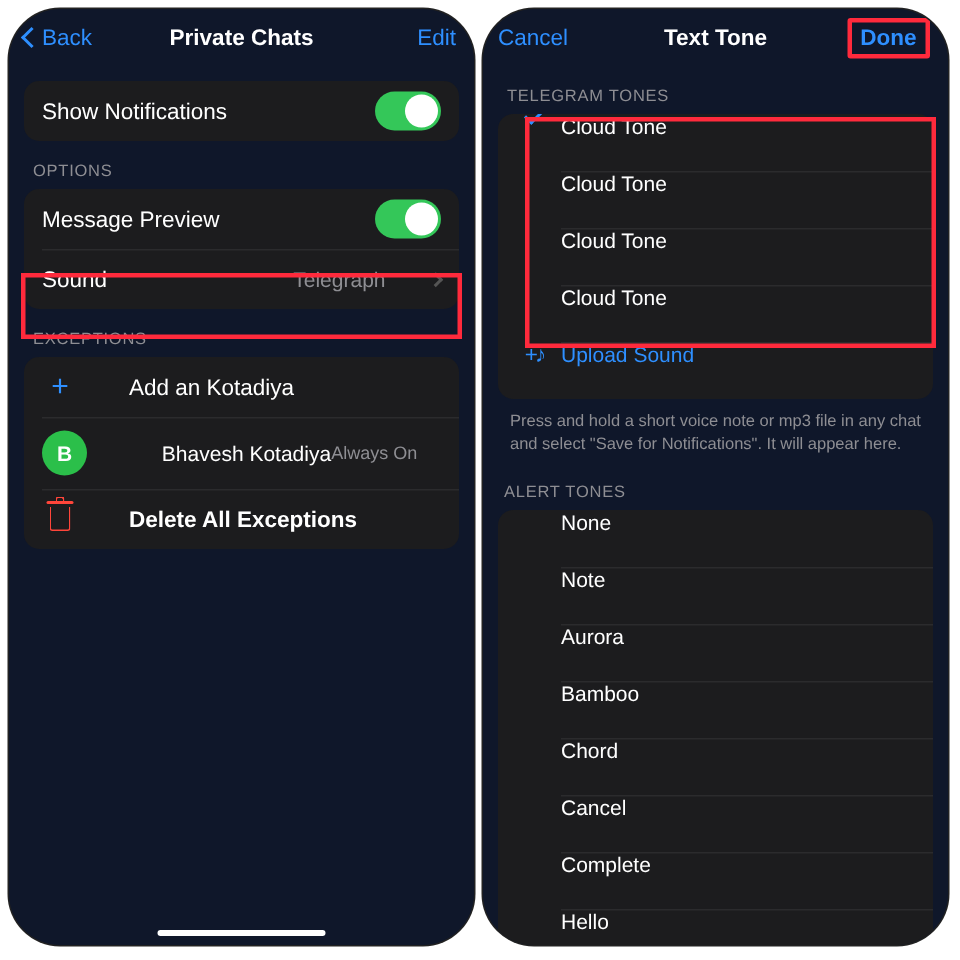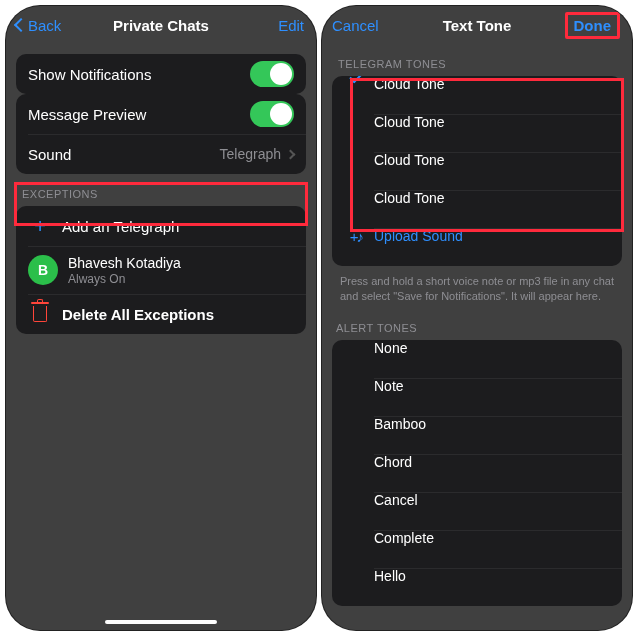--- a/index.html
+++ b/index.html
@@ -1,44 +1,44 @@
 <!DOCTYPE html>
 <html><head>
 <meta charset="utf-8">
 <style>
   * { box-sizing: border-box; margin: 0; padding: 0; font-family: -apple-system, "Helvetica Neue", Arial, sans-serif; -webkit-font-smoothing: antialiased; }
   body { background: #fff; width: 640px; height: 640px; overflow: hidden; }
   .stage { display: flex; gap: 6px; padding: 6px 6px 8px 6px; }
-  .phone { width: 310px; height: 624px; background: #404040; border-radius: 34px; position: relative; overflow: hidden; box-shadow: 0 0 0 1px #222; }
+  .phone { width: 310px; height: 624px; background: #0f172a; border-radius: 34px; position: relative; overflow: hidden; box-shadow: 0 0 0 1px #222; }
   .screen { position: absolute; inset: 0; }
   .navbar { height: 38px; display: flex; align-items: center; justify-content: center; position: relative; }
   .nav-title { color: #fff; font-size: 15px; font-weight: 600; }
   .nav-left, .nav-right { position: absolute; top: 0; height: 38px; display: flex; align-items: center; font-size: 15px; color: #2e8fff; }
   .nav-left { left: 10px; }
   .nav-right { right: 12px; }
   .back-chevron { display: inline-block; width: 10px; height: 10px; border-left: 2px solid #2e8fff; border-bottom: 2px solid #2e8fff; transform: rotate(45deg); margin-right: 2px; }
   .section-header { color: #8e8e93; font-size: 11px; letter-spacing: 0.5px; padding: 14px 16px 6px 16px; text-transform: uppercase; }
   .group { background: #1c1c1e; margin: 0 10px; border-radius: 10px; overflow: hidden; }
-  .row { display: flex; align-items: center; min-height: 40px; padding: 0 12px; position: relative; color: #fff; font-size: 15px; }
+  .row { display: flex; align-items: center; min-height: 40px; padding: 0 12px; position: relative; color: #fff; font-size: 15px; gap: 24px; }
   .row + .row::before { content: ""; position: absolute; left: 12px; right: 0; top: 0; height: 1px; background: #2b2b2d; }
   .row .label { flex: 1; color: #fff; }
   .row .detail { color: #8e8e93; font-size: 14px; margin-right: 6px; }
   .disclosure { display: inline-block; width: 7px; height: 7px; border-top: 2px solid #555; border-right: 2px solid #555; transform: rotate(45deg); }
   .toggle { width: 44px; height: 26px; border-radius: 13px; position: relative; }
   .toggle.on { background: #34c759; }
   .toggle .knob { position: absolute; top: 2px; width: 22px; height: 22px; border-radius: 50%; background: #fff; }
   .toggle.on .knob { right: 2px; }
   .row .leading { width: 24px; display: flex; align-items: center; justify-content: center; margin-right: 10px; flex-shrink: 0; }
   .plus-icon { color: #2e8fff; font-size: 20px; font-weight: 300; line-height: 1; }
   .trash-icon { width: 14px; height: 16px; border: 1.5px solid #ff453a; border-top: none; border-radius: 0 0 2px 2px; position: relative; }
   .trash-icon::before { content: ""; position: absolute; top: -4px; left: -3px; right: -3px; height: 2px; background: #ff453a; border-radius: 1px; }
   .trash-icon::after { content: ""; position: absolute; top: -7px; left: 3px; right: 3px; height: 2px; border: 1.5px solid #ff453a; border-bottom: none; border-radius: 2px 2px 0 0; }
   .avatar { width: 30px; height: 30px; border-radius: 50%; display: flex; align-items: center; justify-content: center; color: #fff; font-size: 14px; font-weight: 600; margin-right: 10px; flex-shrink: 0; }
   .row .sub { color: #8e8e93; font-size: 12px; margin-top: 1px; }
-  .two-line { display: flex; flex-direction: column; justify-content: center; flex: 1; padding: 6px 0; }
+  .two-line { display: flex; flex-direction: row; justify-content: center; flex: 1; padding: 6px 0; }
   .link-blue { color: #2e8fff; }
   .link-red { color: #ff453a; font-weight: bold; }
   .home-indicator { position: absolute; bottom: 6px; left: 50%; transform: translateX(-50%); width: 112px; height: 4px; background: #fff; border-radius: 2px; }
   .annot { position: absolute; border: 3px solid #ff2a3c; pointer-events: none; }
   
   .tone-group { background: #1c1c1e; margin: 0 10px; border-radius: 10px; overflow: hidden; }
   .tone-row { display: flex; align-items: flex-start; height: 38px; padding: 0 12px; position: relative; color: #fff; font-size: 14px; }
   .tone-row + .tone-row::before { content: ""; position: absolute; left: 42px; right: 0; top: 0; height: 1px; background: #2b2b2d; }
   .tone-row .lead { width: 24px; display: flex; align-items: center; justify-content: center; margin-right: 6px; flex-shrink: 0; }
   .check-icon { width: 12px; height: 7px; border-left: 2px solid #2e8fff; border-bottom: 2px solid #2e8fff; transform: rotate(-45deg); margin-top: -3px; }
@@ -68,41 +68,42 @@
       <div style="height:10px"></div>
       <div class="group">
         <div class="row">
           <span class="label">Show Notifications</span>
           <div class="toggle on">
               <div class="knob"></div>
             </div>
         </div>
       </div>
 
+      <div class="section-header">OPTIONS</div>
       <div class="group">
         <div class="row">
           <span class="label">Message Preview</span>
           <div class="toggle on">
               <div class="knob"></div>
             </div>
         </div>
         <div class="row">
           <span class="label">Sound</span>
           <span class="detail">Telegraph</span>
           <span class="disclosure"></span>
         </div>
       </div>
 
       <div class="section-header">EXCEPTIONS</div>
       <div class="group">
         <div class="row">
           <span class="leading">
               <span class="plus-icon">+</span>
             </span>
-          <span class="label link-blue">Add an Telegraph</span>
+          <span class="label link-blue">Add an Kotadiya</span>
         </div>
         <div class="row" style="min-height:48px;">
           <div class="avatar" id="avatar-el" style="background: rgb(43, 191, 74);">
             <span>B</span>
           </div>
           <div class="two-line">
             <span style="font-size:14px;">Bhavesh Kotadiya</span>
             <span class="sub">Always On</span>
           </div>
         </div>
@@ -169,20 +170,24 @@
           <div class="tone-row">
             <span class="lead"></span>
             <span>None</span>
           </div>
           <div class="tone-row">
             <span class="lead"></span>
             <span>Note</span>
           </div>
           <div class="tone-row">
             <span class="lead"></span>
+            <span>Aurora</span>
+          </div>
+          <div class="tone-row">
+            <span class="lead"></span>
             <span>Bamboo</span>
           </div>
           <div class="tone-row">
             <span class="lead"></span>
             <span>Chord</span>
           </div>
           <div class="tone-row">
             <span class="lead"></span>
             <span>Cancel</span>
           </div>

